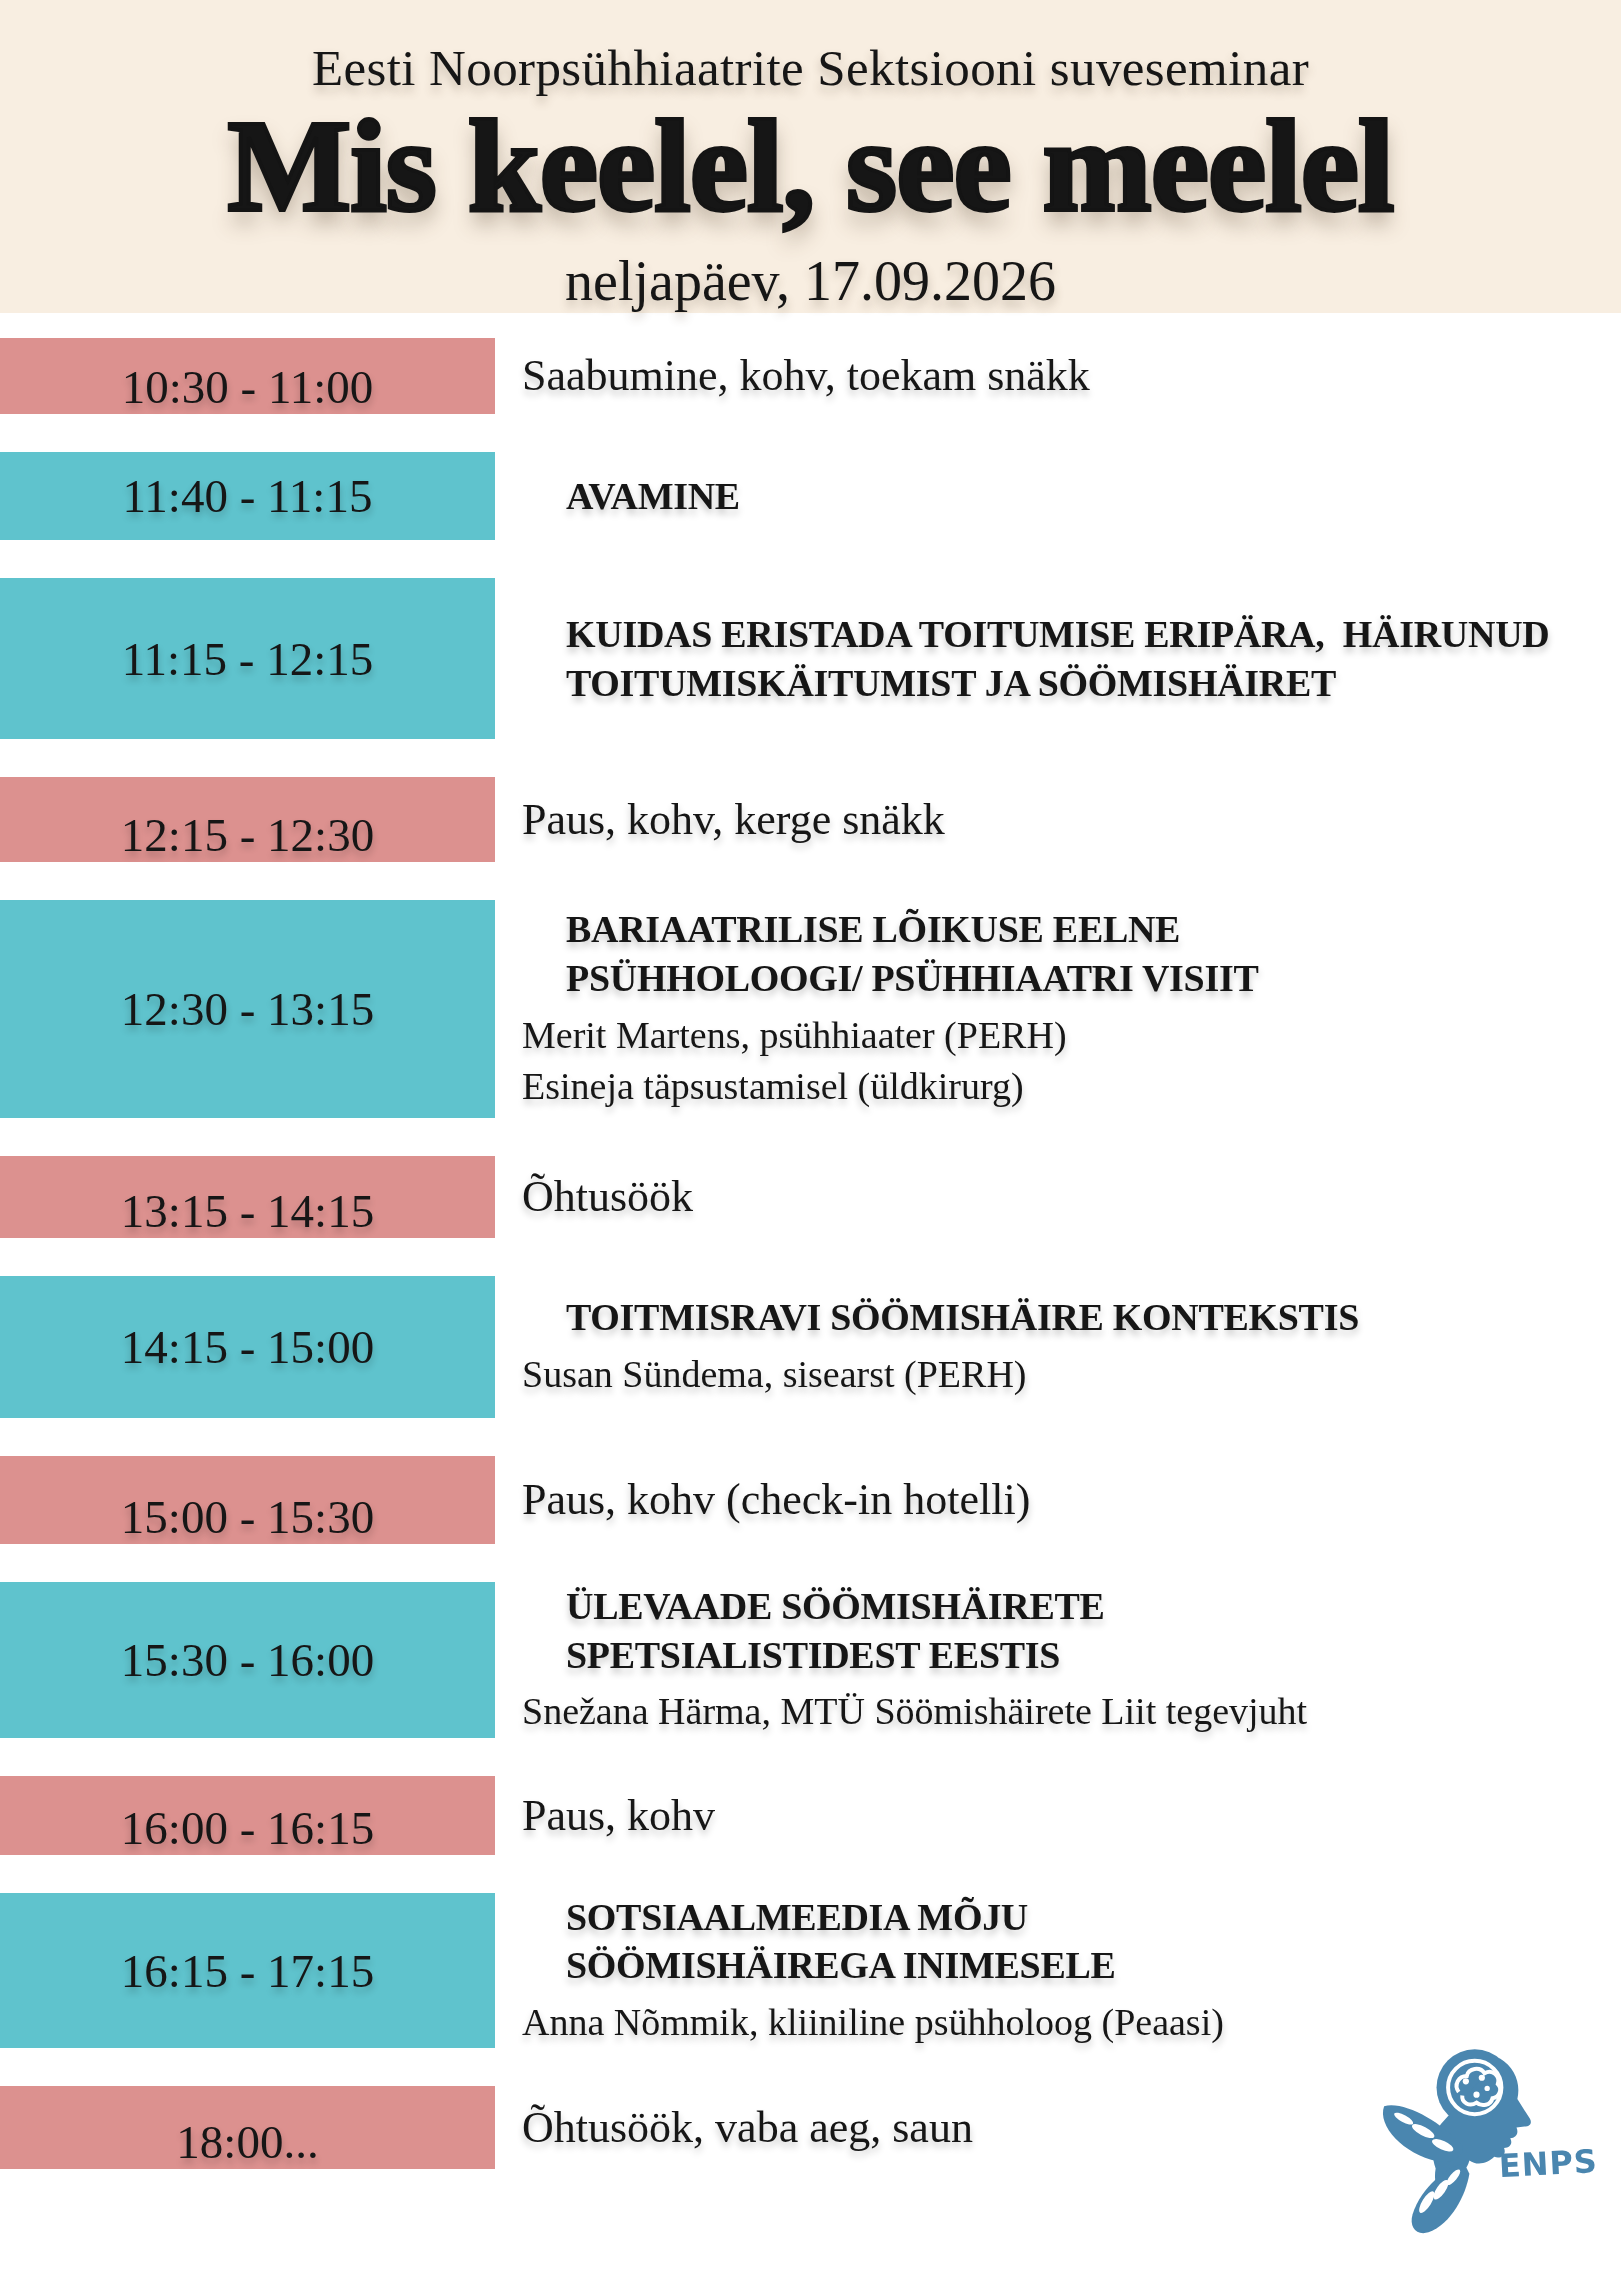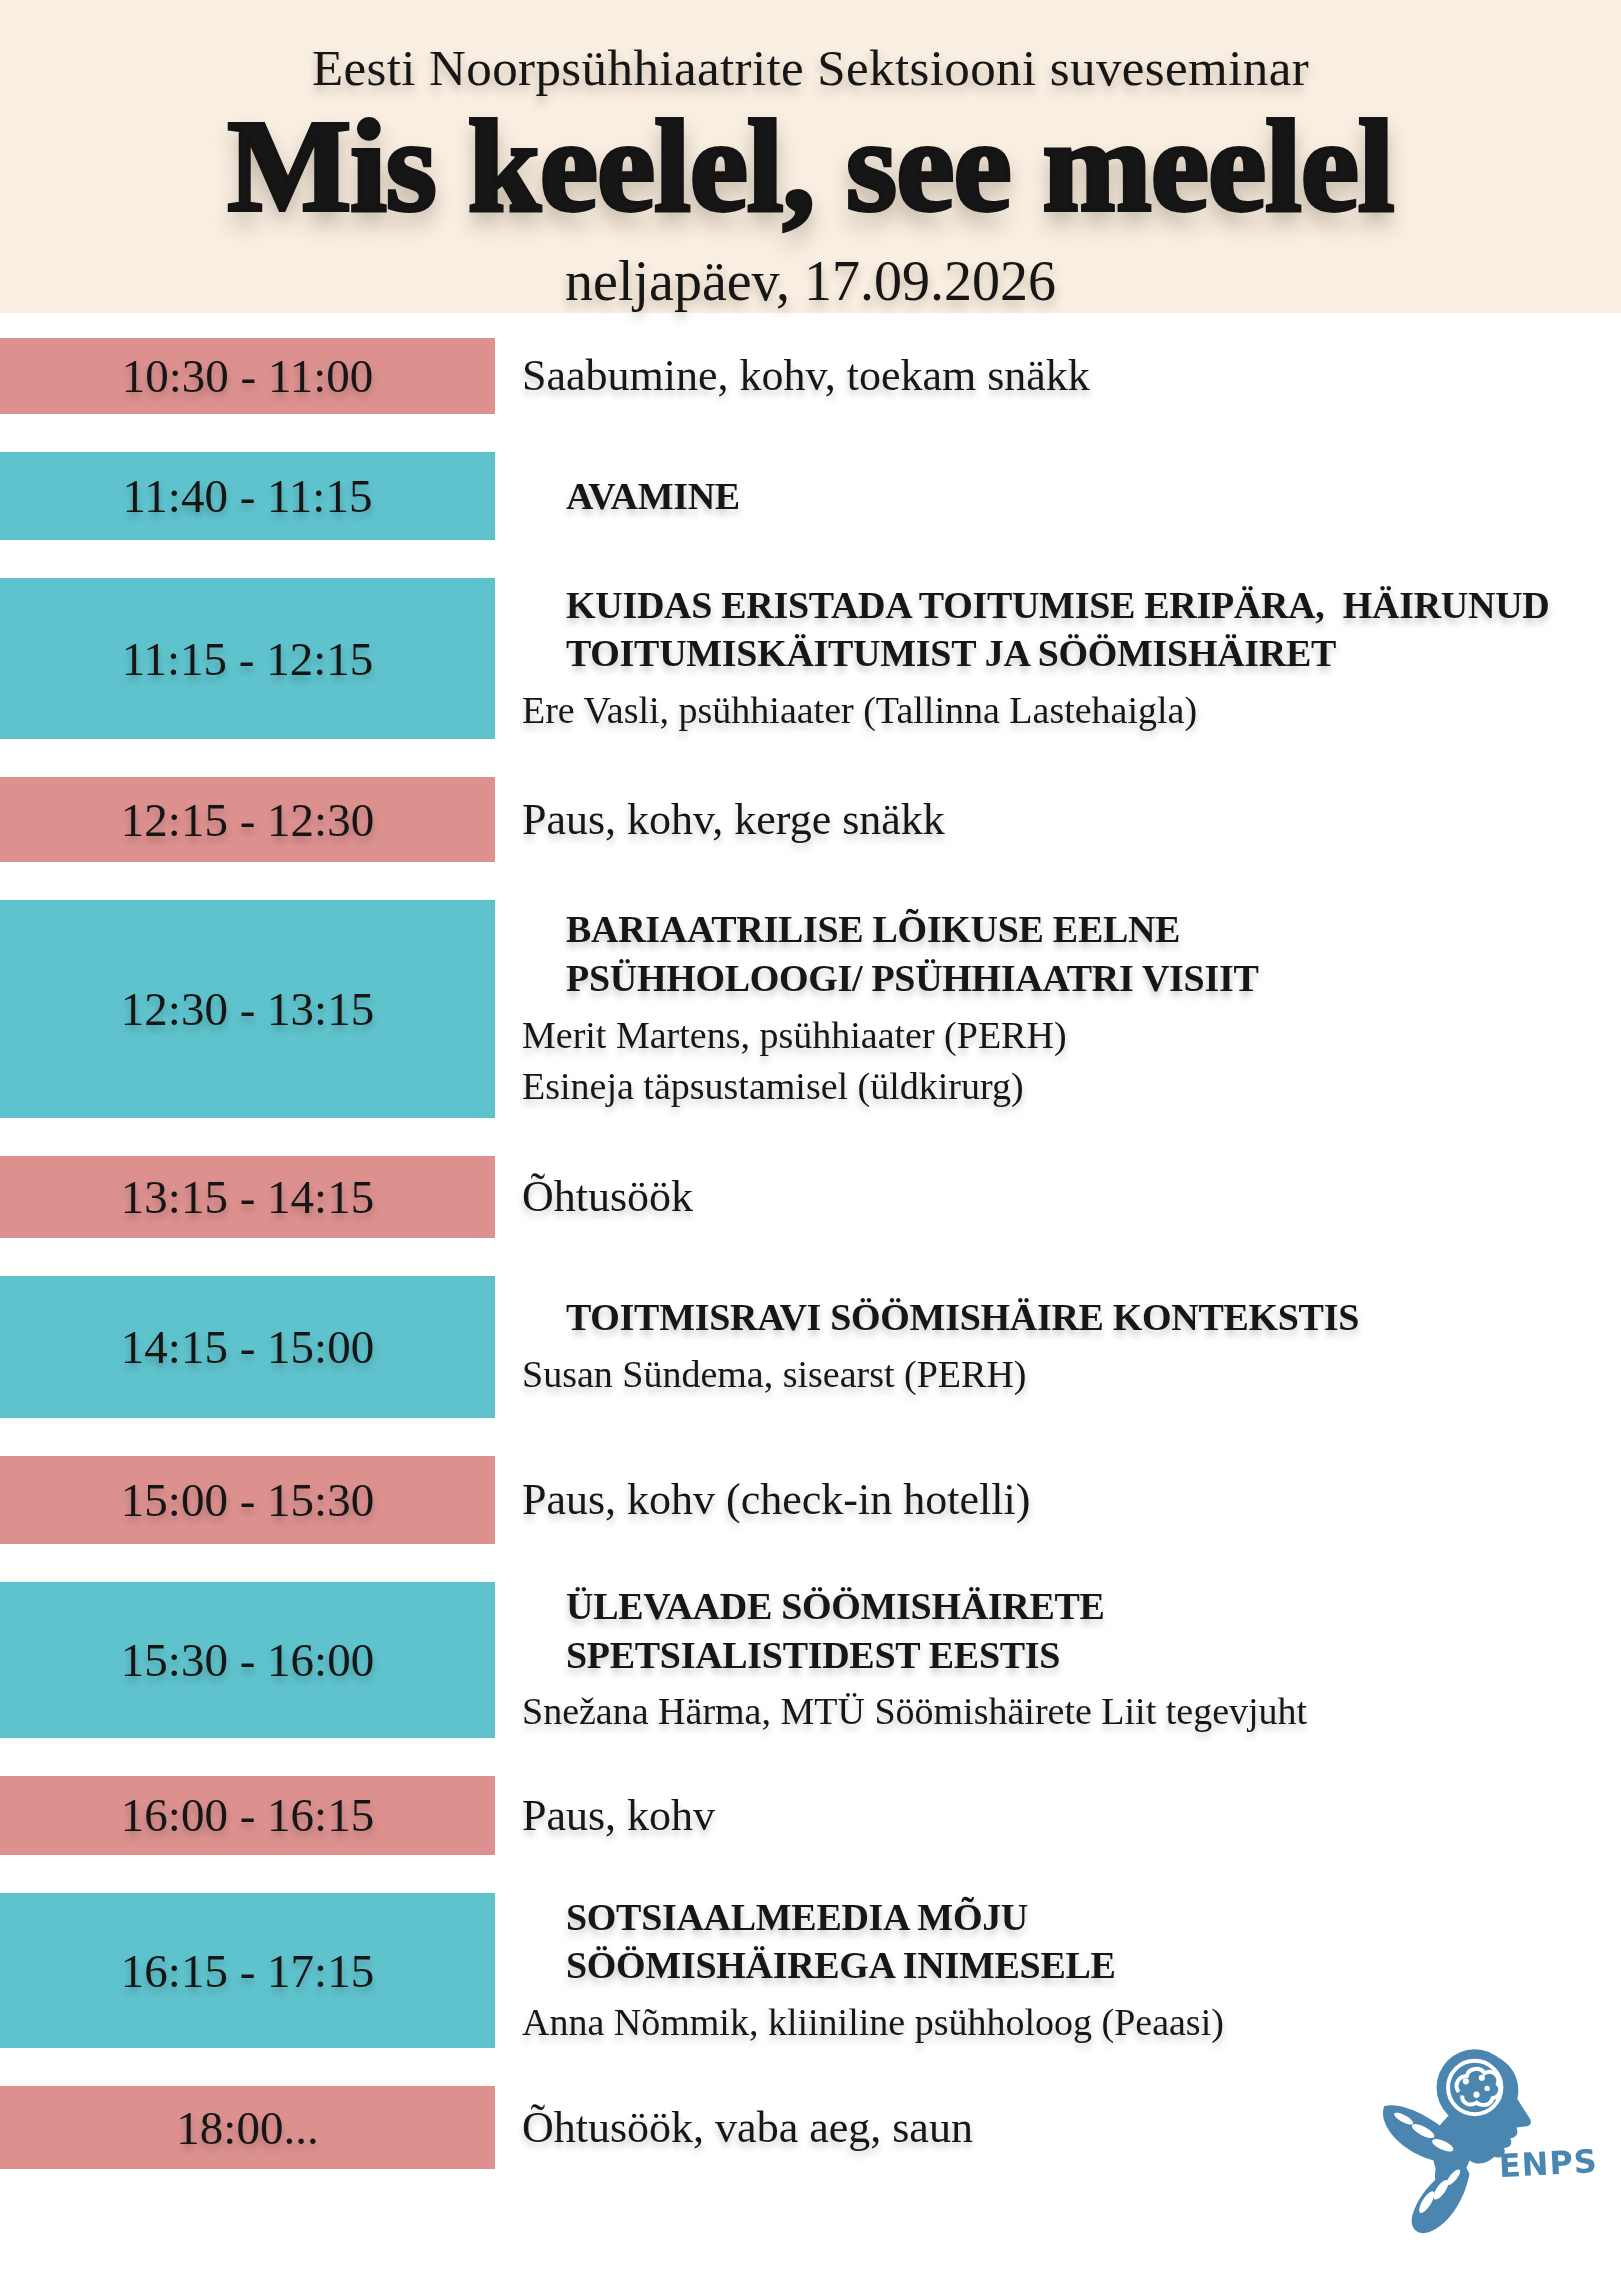--- a/index.html
+++ b/index.html
@@ -51,21 +51,21 @@
     margin-bottom: 38px;
   }
   .timebox {
     width: 495px;
     align-self: stretch;
     display: flex;
     align-items: center;
     justify-content: center;
     flex: none;
   }
-  .timebox[data-color="pink"] { background: var(--slot-pink, #dc918f); }
+  .timebox[data-color="pink"] { background: var(--slot-pink, #dc918f); align-items: flex-end; }
   .timebox[data-color="teal"] { background: var(--slot-teal, #5fc3cd); }
   .time {
     font-size: 47px;
     text-shadow: 0 4.5px 7.2px rgba(0,0,0,0.22);
     white-space: nowrap;
   }
   .content {
     flex: 1;
     margin-left: 27px;
     padding-right: 14.3px;
@@ -145,21 +145,20 @@
   </li>
 
   <li class="row" style="--h:161px">
     <div class="timebox" data-color="teal">
       <span class="time">11:15 - 12:15</span>
     </div>
     <div class="content">
       <div class="event-title">KUIDAS ERISTADA TOITUMISE ERIPÄRA,  HÄIRUNUD
 TOITUMISKÄITUMIST JA SÖÖMISHÄIRET</div>
 
-      <div class="event-speaker">Ere Vasli, psühhiaater (Tallinna Lastehaigla)</div>
     </div>
   </li>
 
   <li class="row" style="--h:85px">
     <div class="timebox" data-color="pink">
       <span class="time">12:15 - 12:30</span>
     </div>
     <div class="content">
 
       <div class="event-desc">Paus, kohv, kerge snäkk</div>

